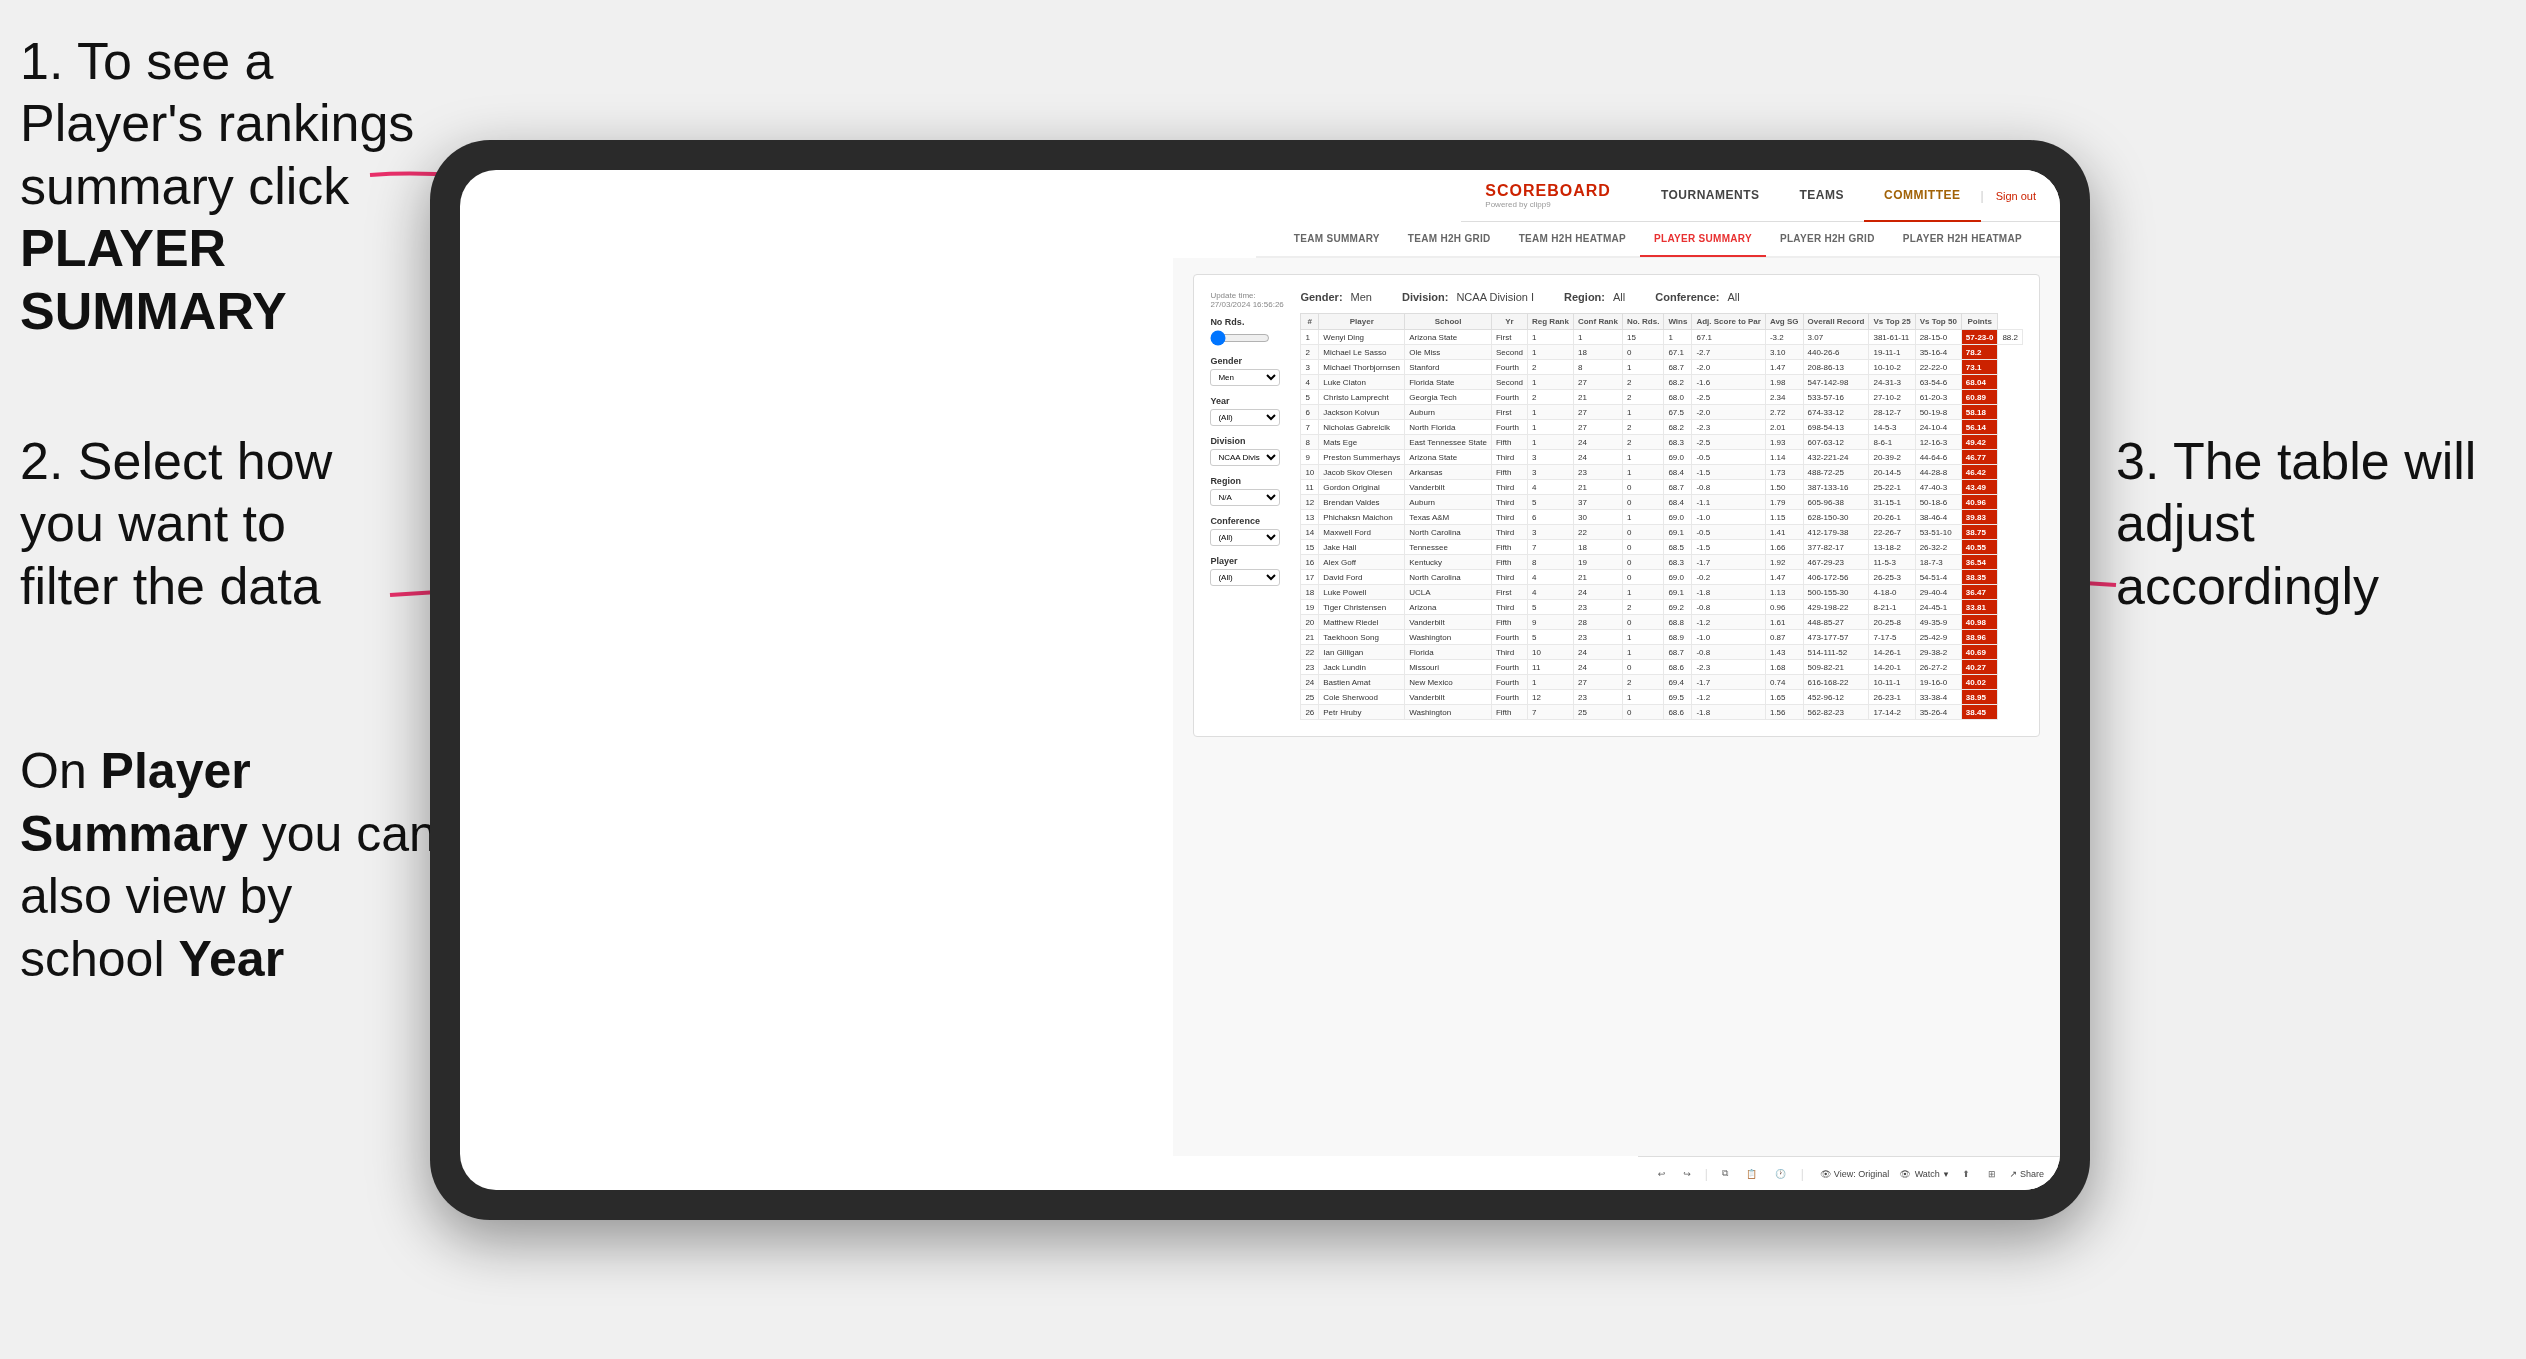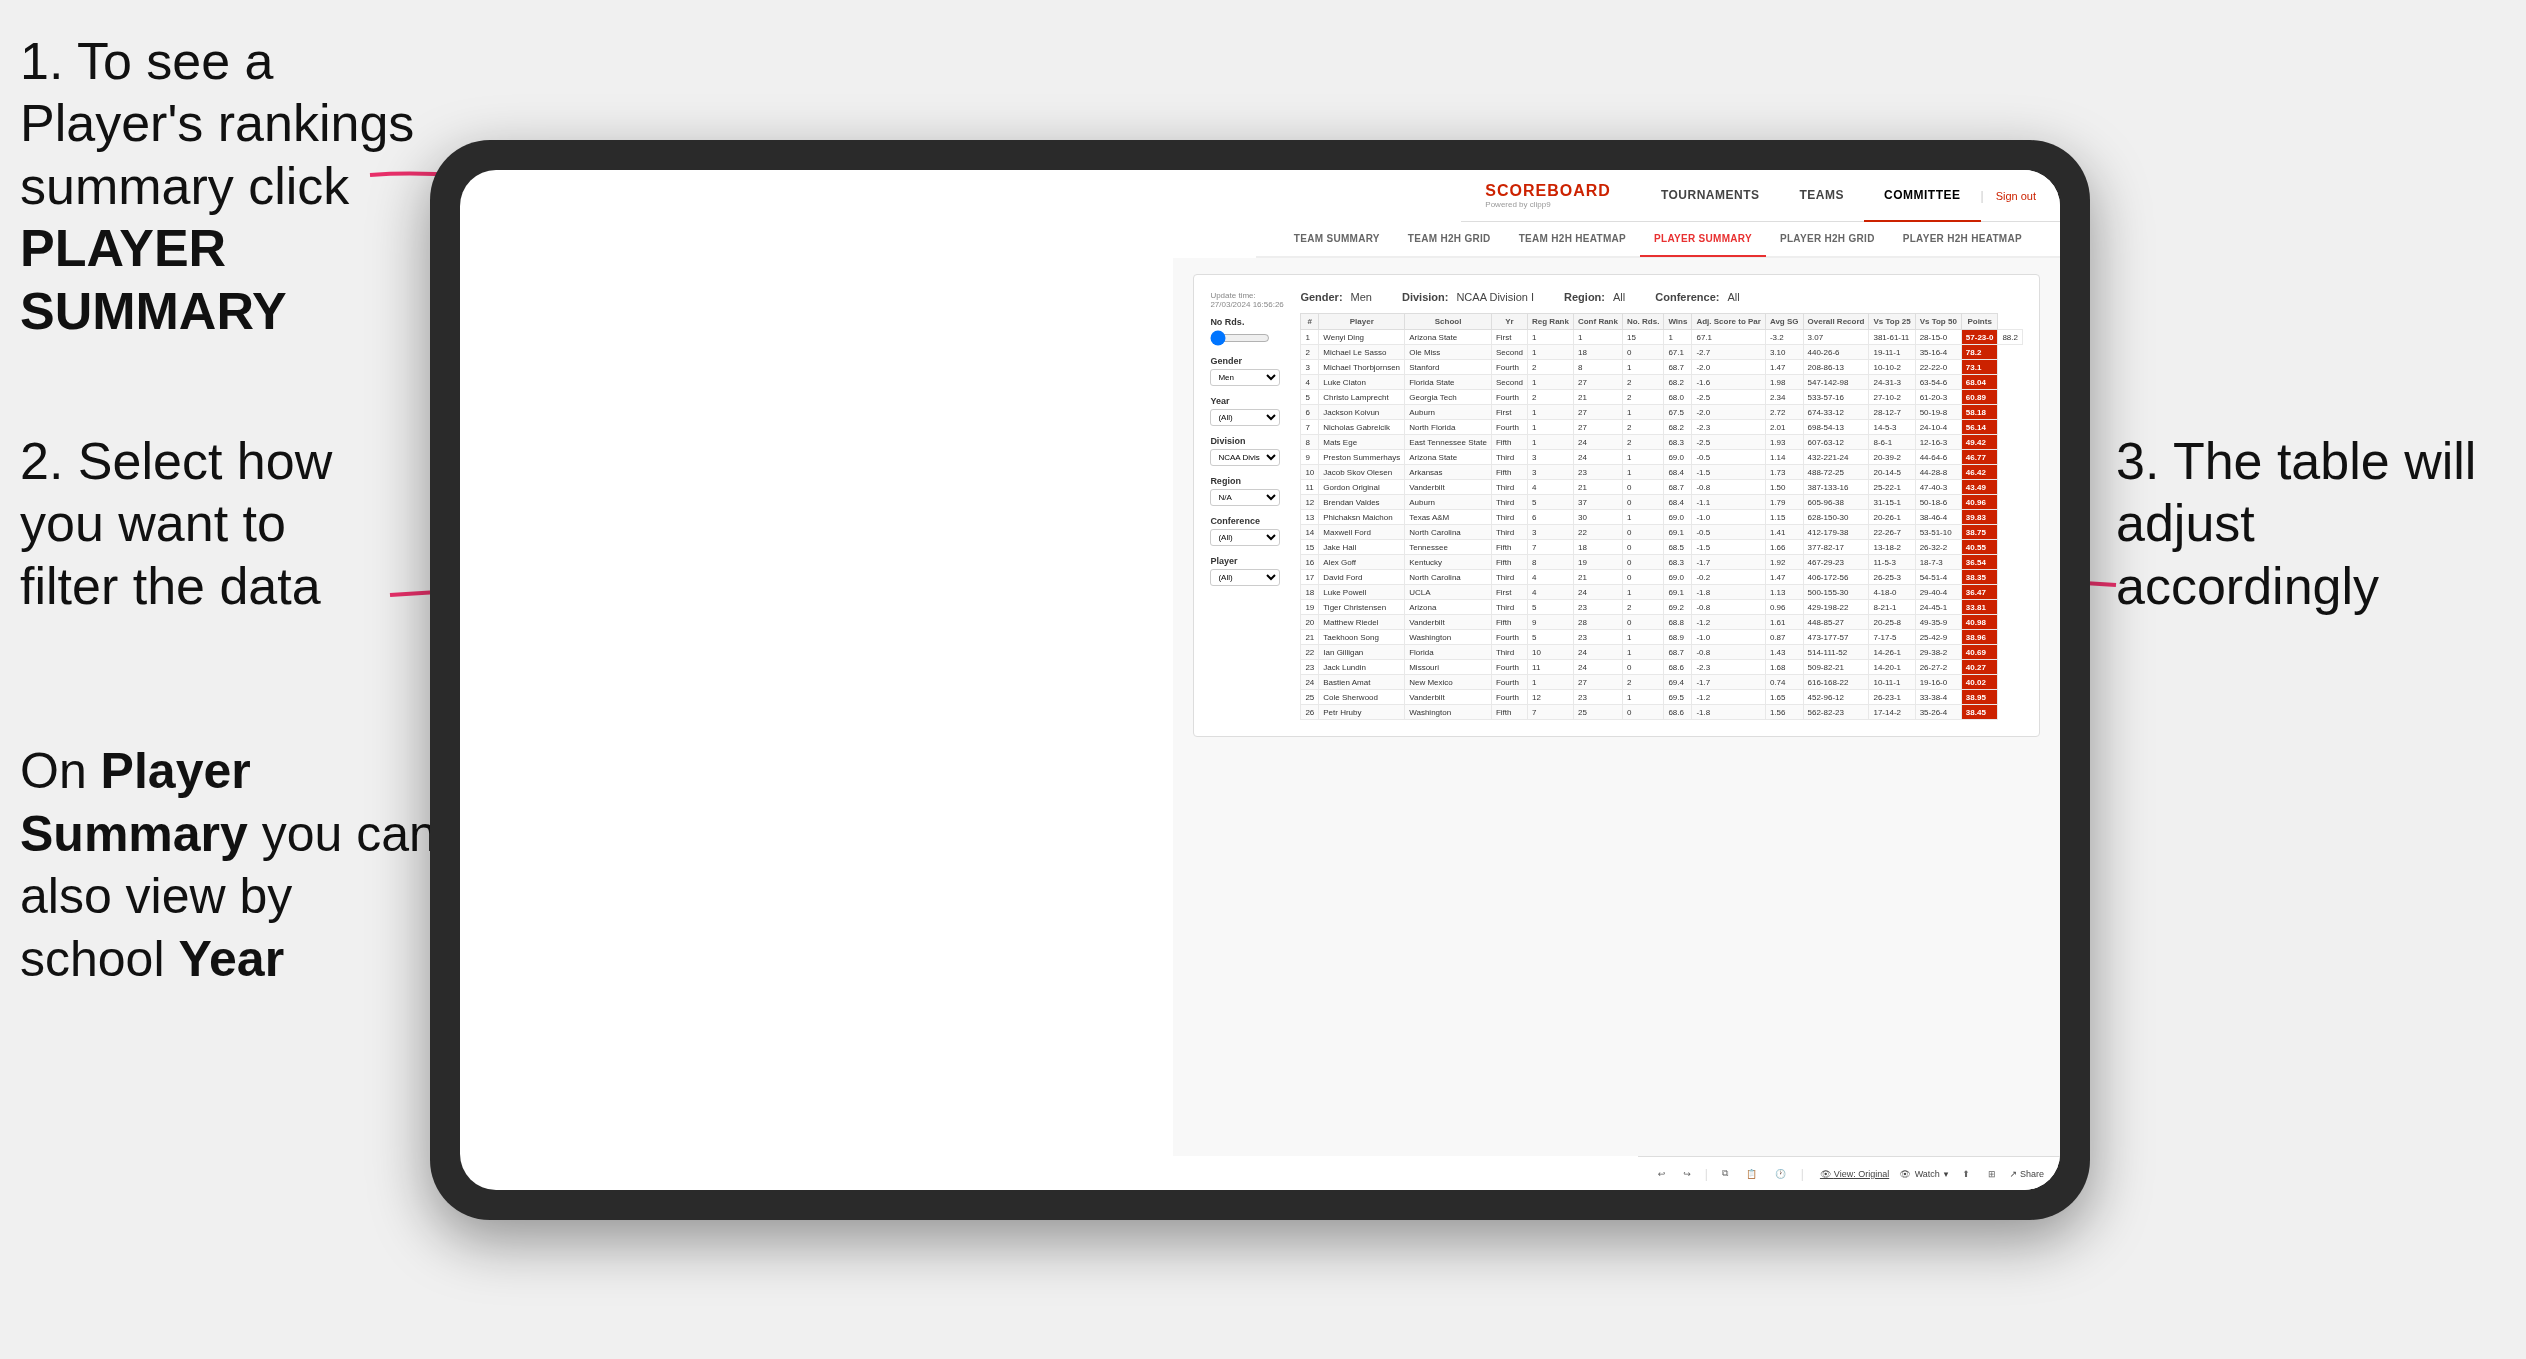--- a/index.html
+++ b/index.html
@@ -121,21 +121,21 @@
       display: flex;
       align-items: center;
       font-size: 12px;
       font-weight: 600;
       color: #444;
       cursor: pointer;
       letter-spacing: 0.5px;
       border-bottom: 2px solid transparent;
     }
     .nav-item.active {
-      color: #000000;
+      color: #a16207;
       border-bottom-color: #cc2200;
     }
 
     .header-right {
       display: flex;
       align-items: center;
       gap: 12px;
       margin-left: auto;
     }
     .sign-out-btn {
@@ -278,21 +278,20 @@
       font-size: 9px;
       color: #666;
       cursor: pointer;
       padding: 2px 4px;
     }
     .toolbar-sep { color: #ddd; font-size: 12px; }
     .view-label {
       font-size: 9px;
       color: #444;
       margin-left: 6px;
-      text-decoration: underline;
     }
     .watch-btn {
       display: flex;
       align-items: center;
       gap: 4px;
       font-size: 9px;
       color: #444;
       cursor: pointer;
       margin-left: auto;
     }

